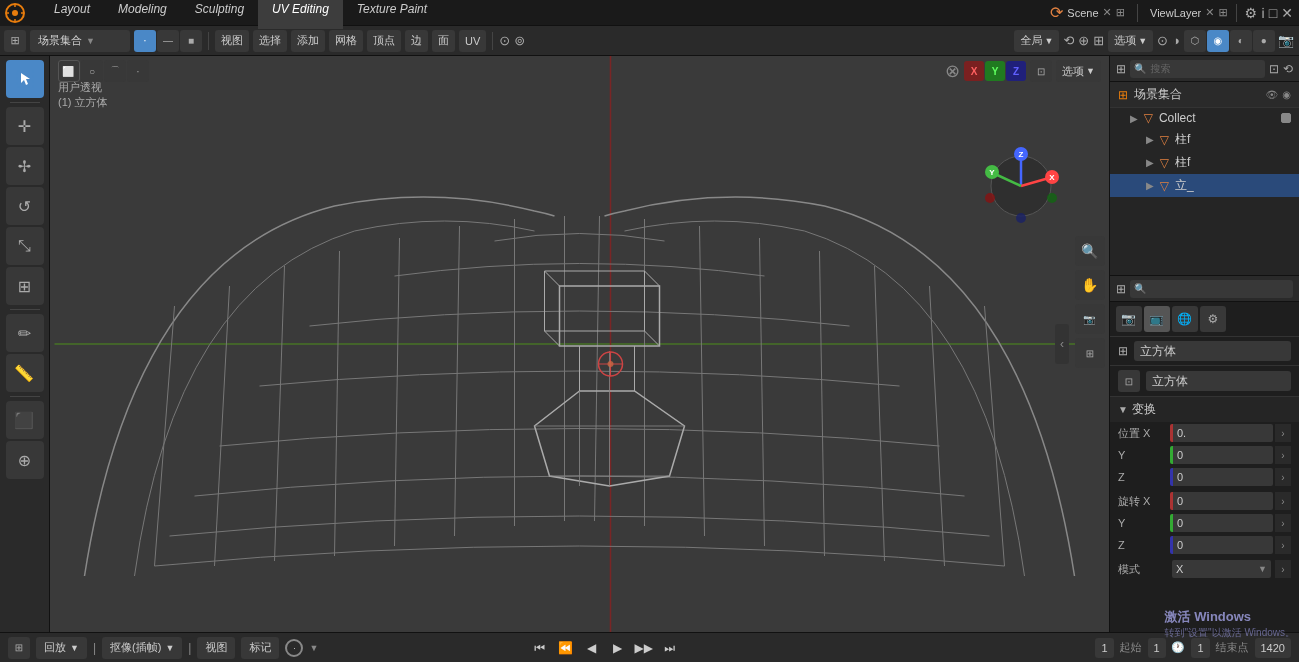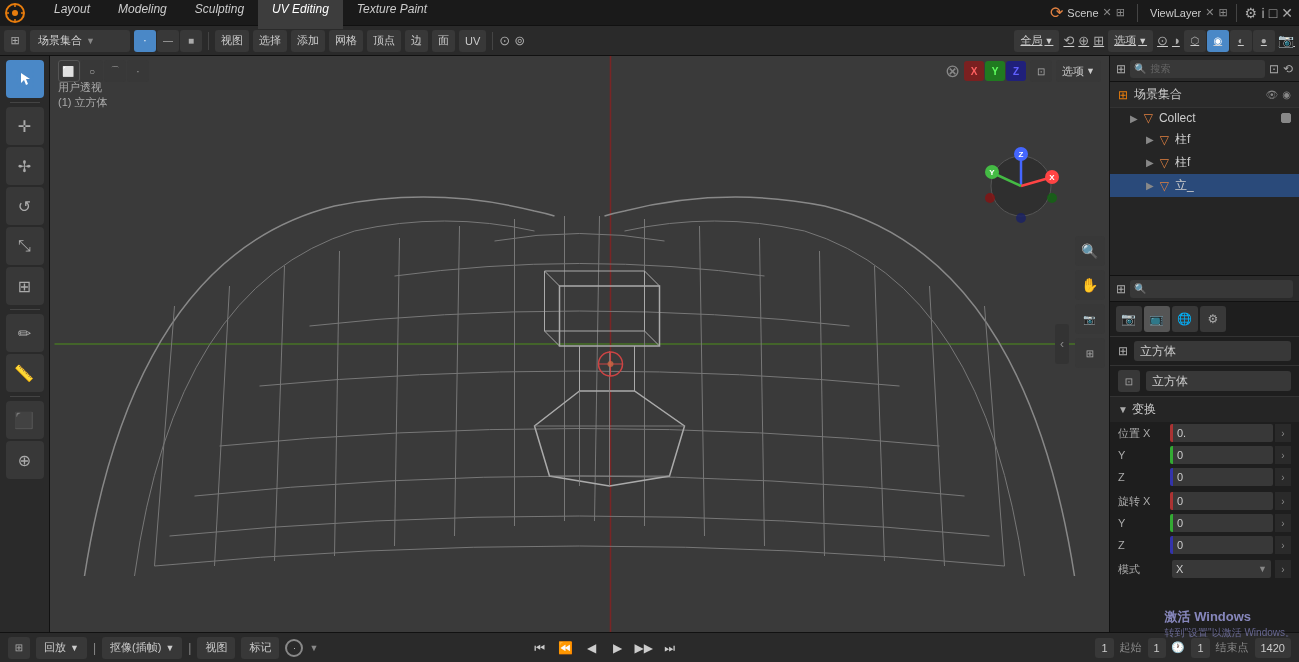--- a/index.html
+++ b/index.html
@@ -380,21 +380,21 @@
   <div class="tb2-btn">网格</div>
   <div class="tb2-btn">顶点</div>
   <div class="tb2-btn">边</div>
   <div class="tb2-btn">面</div>
   <div class="tb2-btn">UV</div>
   <div class="tb2-separator"></div>
   <div style="display:flex;align-items:center;gap:4px;">
     <span style="font-size:13px;color:#aaa;cursor:pointer;">⊙</span>
     <span style="font-size:13px;color:#aaa;cursor:pointer;">⊚</span>
   </div>
-  <div style="margin-left:auto;display:flex;align-items:center;gap:4px;text-decoration:underline;">
+  <div style="margin-left:auto;display:flex;align-items:center;gap:4px;">
     <div class="tb2-btn">
       <span>全局</span>
       <span style="font-size:9px;">▼</span>
     </div>
     <span style="font-size:13px;color:#aaa;">⟲</span>
     <span style="font-size:13px;color:#aaa;">⊕</span>
     <span style="font-size:13px;color:#aaa;">⊞</span>
     <div class="tb2-btn">
       <span>选项</span>
       <span style="font-size:9px;">▼</span>

